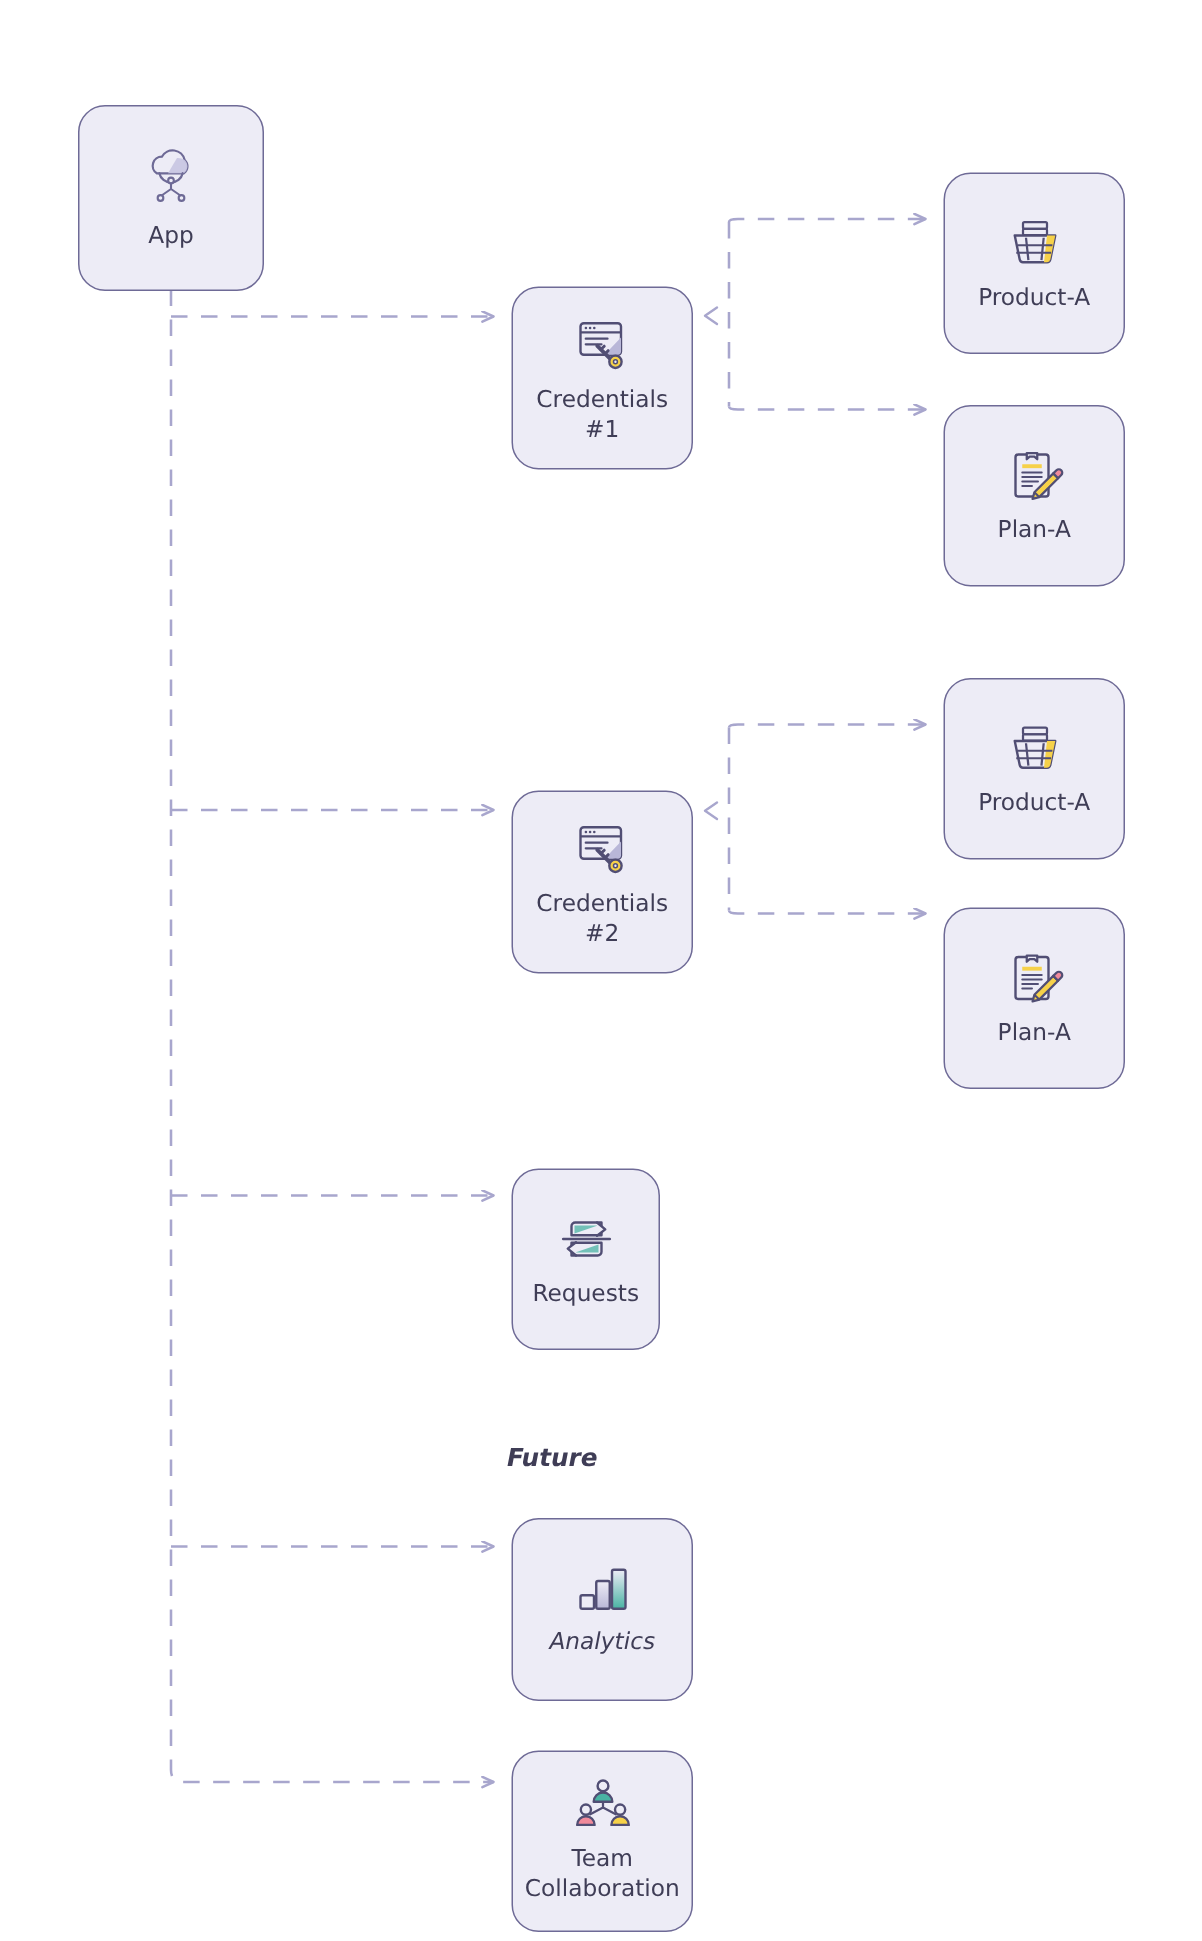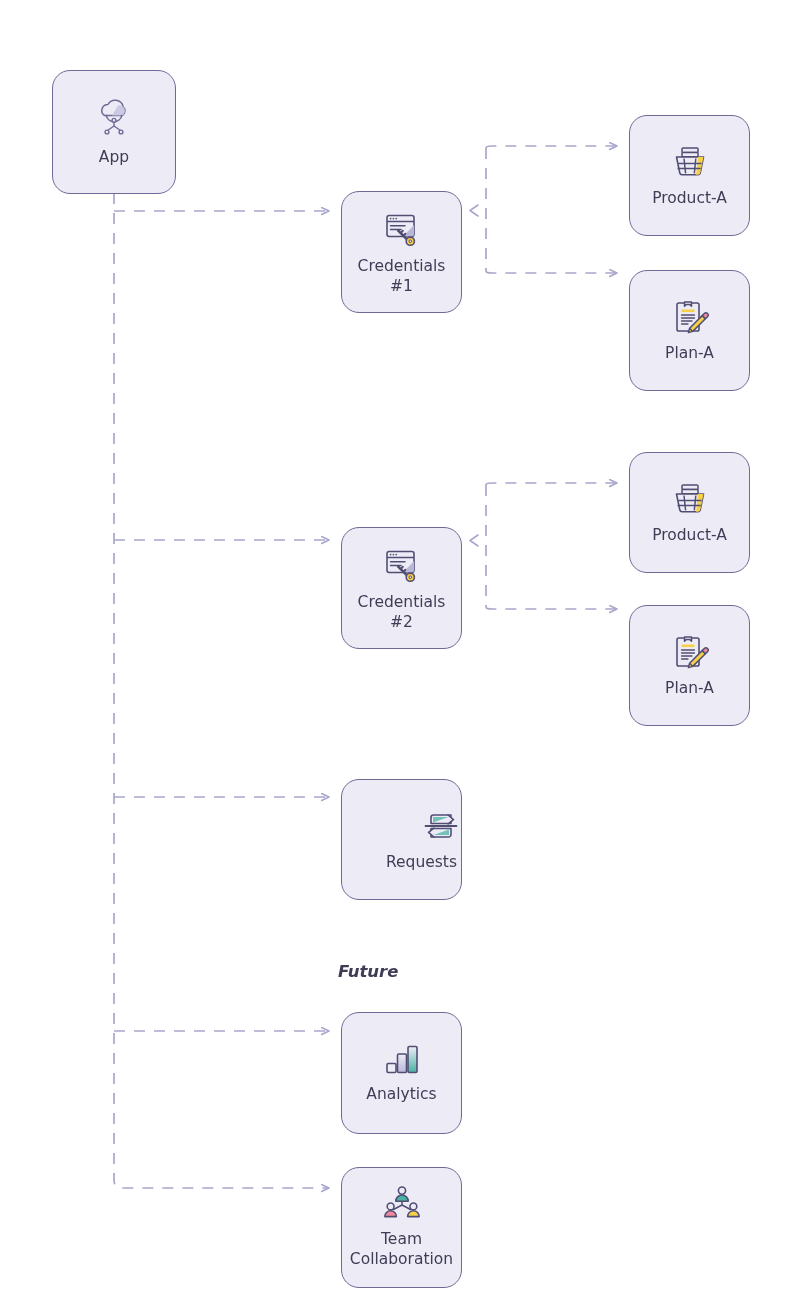--- a/index.html
+++ b/index.html
@@ -207,38 +207,38 @@
         <rect x="11.5" y="12.5" width="13" height="2.6" fill="#f6d149"></rect>
         <path d="M11.5,18 L24.5,18 M11.5,21 L24.5,21 M11.5,24 L22,24 M11.5,27 L18,27" stroke="#514e74" stroke-width="1.3" stroke-linecap="round"></path>
         <path d="M32.2,18.6 l3.2,3.2 -12.6,12.6 -4.4,1.2 1.2,-4.4 z" fill="#f6d149" stroke="#514e74" stroke-width="1.5" stroke-linejoin="round"></path>
         <path d="M32.2,18.6 l3.2,3.2 2.1,-2.1 a2.26,2.26 0 0 0 -3.2,-3.2 z" fill="#f08a9b" stroke="#514e74" stroke-width="1.5" stroke-linejoin="round"></path>
         <path d="M19.6,31.2 l3.2,3.2" stroke="#514e74" stroke-width="1.4"></path>
       </svg>
     </span>
     <span class="lbl">Plan-A</span>
   </div>
 
-  <div class="node" style="left:341px;top:737px;width:121px;height:121px;align-items:flex-end;">
+  <div class="node" style="left:341px;top:737px;width:99px;height:121px;">
     <span class="ico">
       <svg width="40" height="40" viewBox="0 0 40 40" xmlns="http://www.w3.org/2000/svg">
         <path d="M10,11.5 a2.5,2.5 0 0 1 2.5,-2.5 L30,9 L30,17.5 L10,17.5 z" fill="#edecf6" stroke="#514e74" stroke-width="1.6" stroke-linejoin="round"></path>
         <path d="M12,11 L27.5,11 L12,16.4 z" fill="#49b3a3" opacity="0.75"></path>
         <path d="M27,9 L32.5,13.6 L27,17.8" fill="#edecf6" stroke="#514e74" stroke-width="1.6" stroke-linejoin="round" stroke-linecap="round"></path>
         <path d="M30,28.5 a2.5,2.5 0 0 1 -2.5,2.5 L10,31 L10,22.5 L30,22.5 z" fill="#edecf6" stroke="#514e74" stroke-width="1.6" stroke-linejoin="round"></path>
         <path d="M28,29 L12.5,29 L28,23.6 z" fill="#49b3a3" opacity="0.75"></path>
         <path d="M13,22.2 L7.5,26.4 L13,31" fill="#edecf6" stroke="#514e74" stroke-width="1.6" stroke-linejoin="round" stroke-linecap="round"></path>
         <path d="M4.5,20 L35.5,20" stroke="#514e74" stroke-width="1.8" stroke-linecap="round"></path>
       </svg>
     </span>
     <span class="lbl">Requests</span>
   </div>
 
   <div class="section-label" style="left:338px;top:917px;">Future</div>
 
-  <div class="node" style="left:341px;top:970px;width:121px;height:122px;">
+  <div class="node" style="left:341px;top:970px;width:121px;height:122px;font-style:italic;">
     <span class="ico">
       <svg width="40" height="36" viewBox="0 0 40 36" xmlns="http://www.w3.org/2000/svg">
         <defs>
           <linearGradient id="gMid" x1="0" y1="1" x2="0" y2="0">
             <stop offset="0" stop-color="#b9b7d8"></stop>
             <stop offset="1" stop-color="#edecf6"></stop>
           </linearGradient>
           <linearGradient id="gTall" x1="0" y1="1" x2="0" y2="0">
             <stop offset="0" stop-color="#49b3a3"></stop>
             <stop offset="1" stop-color="#edecf6"></stop>

